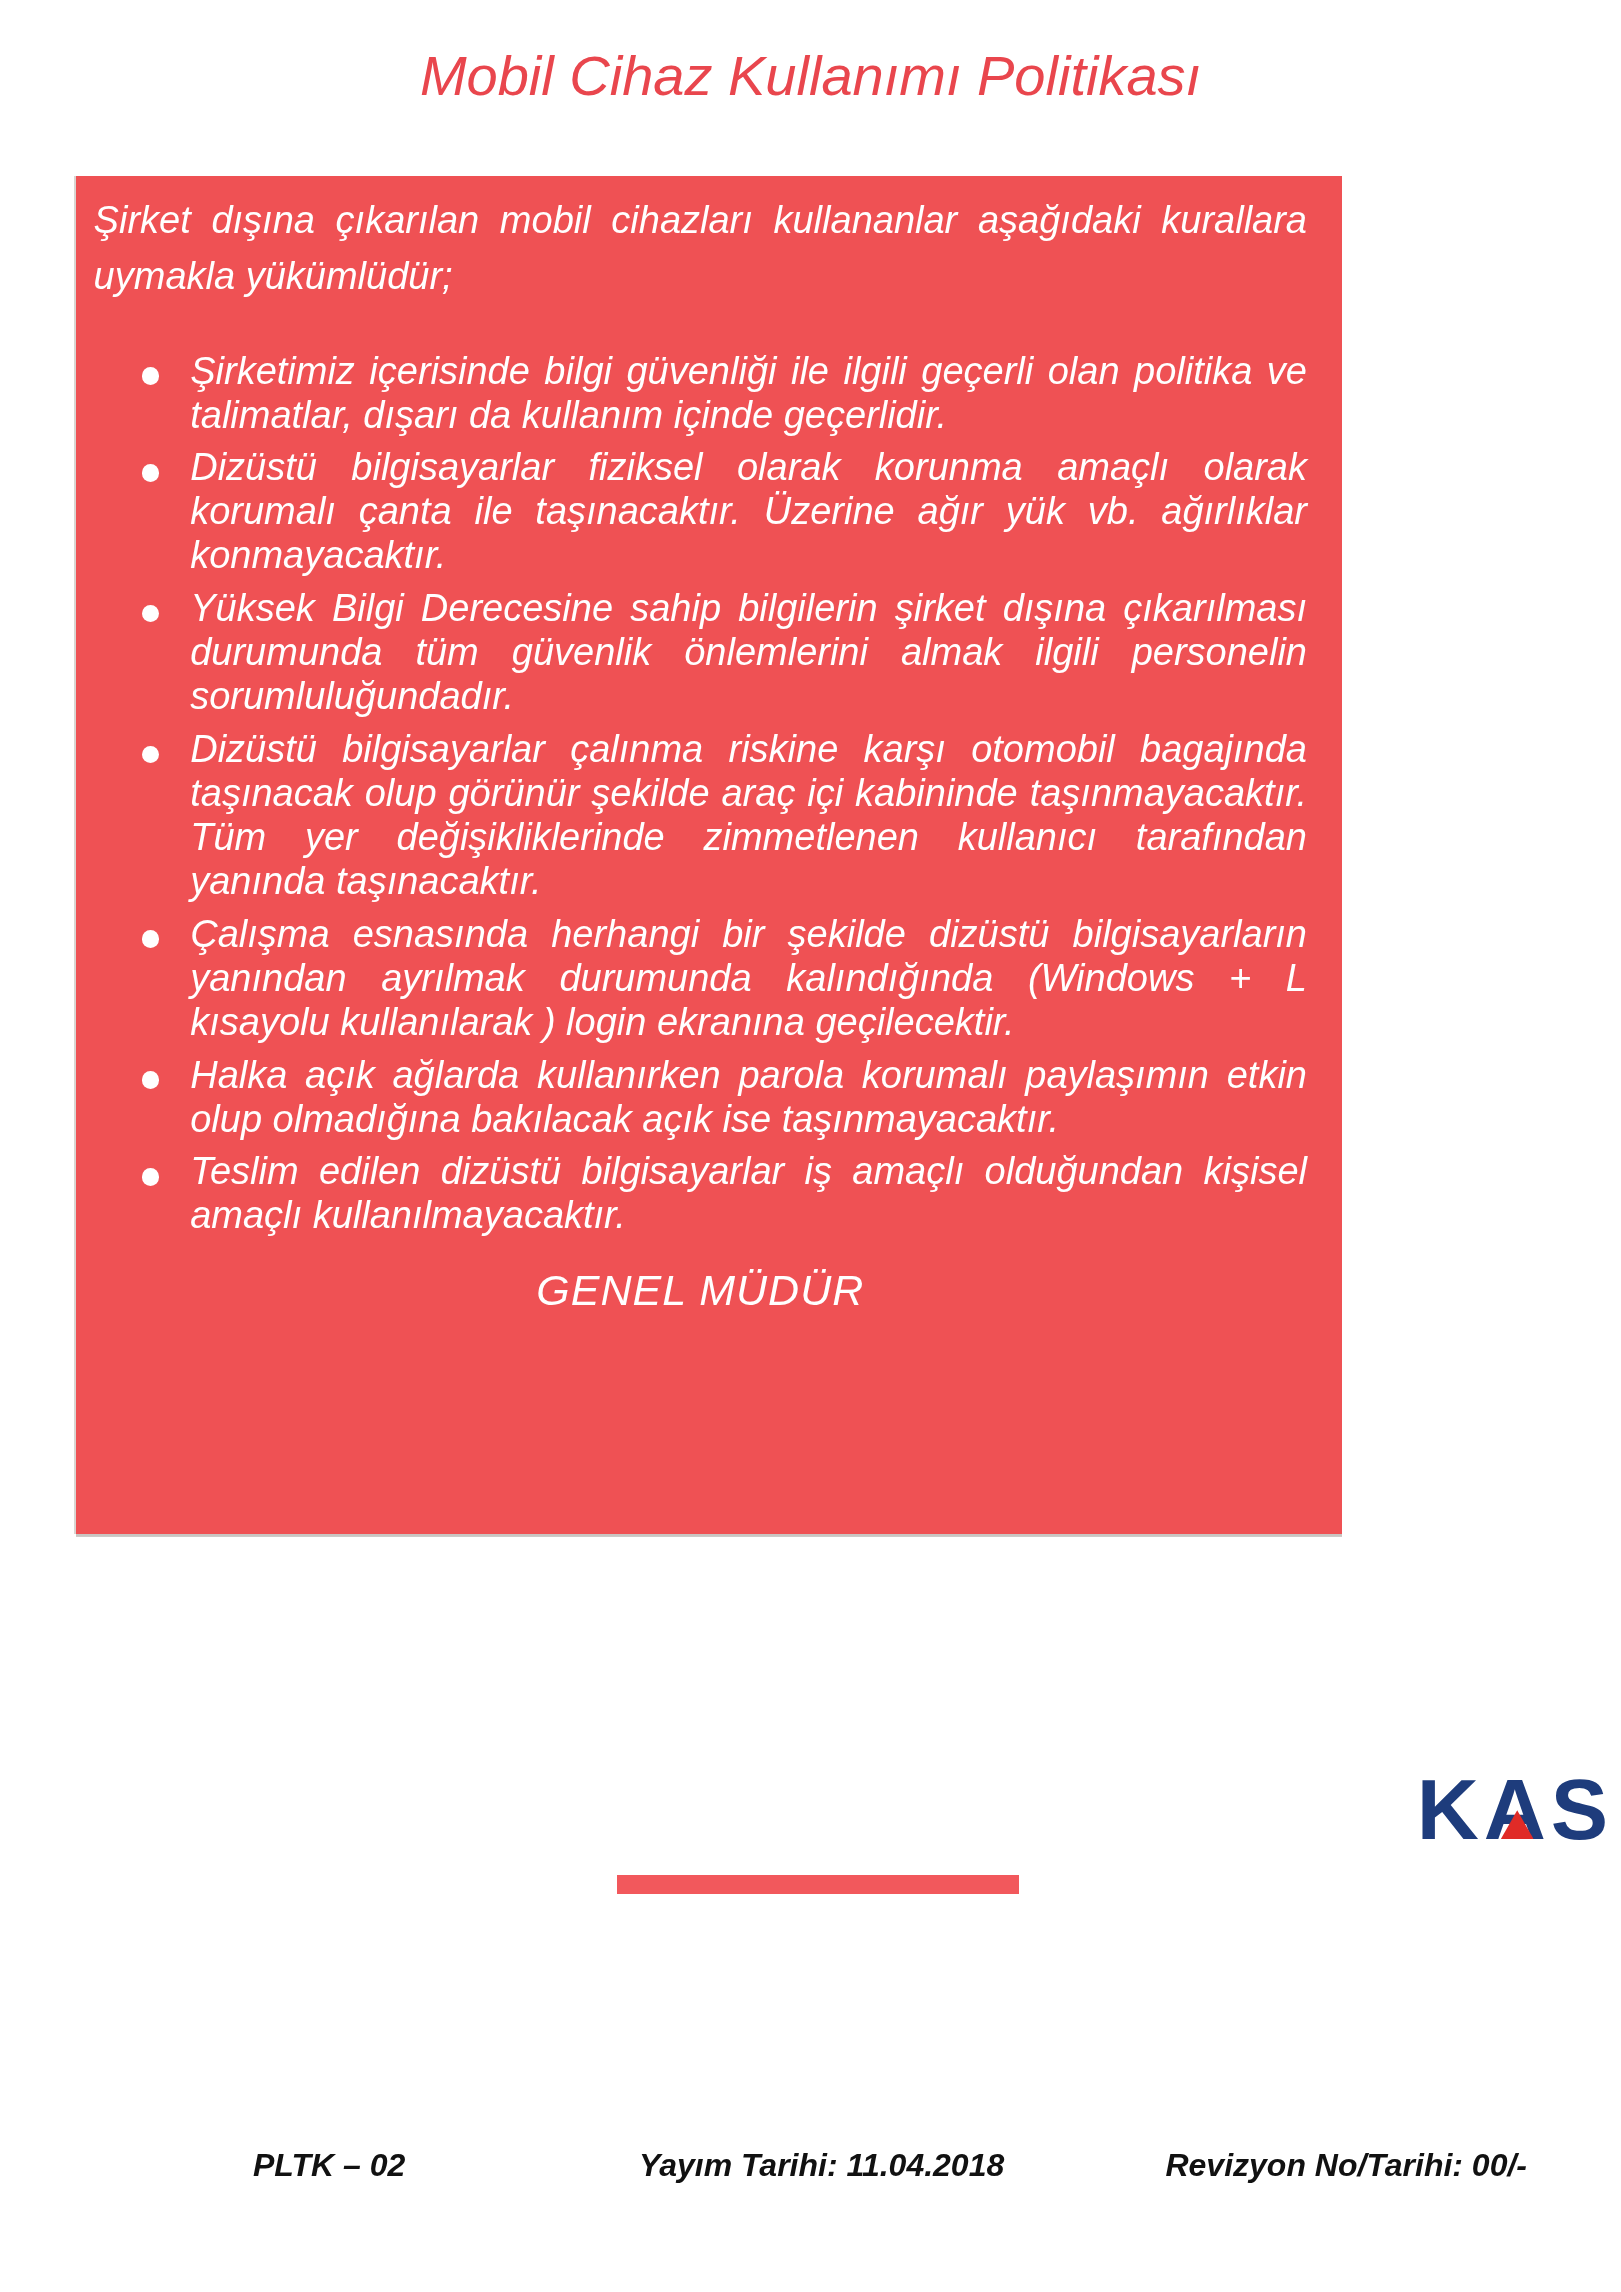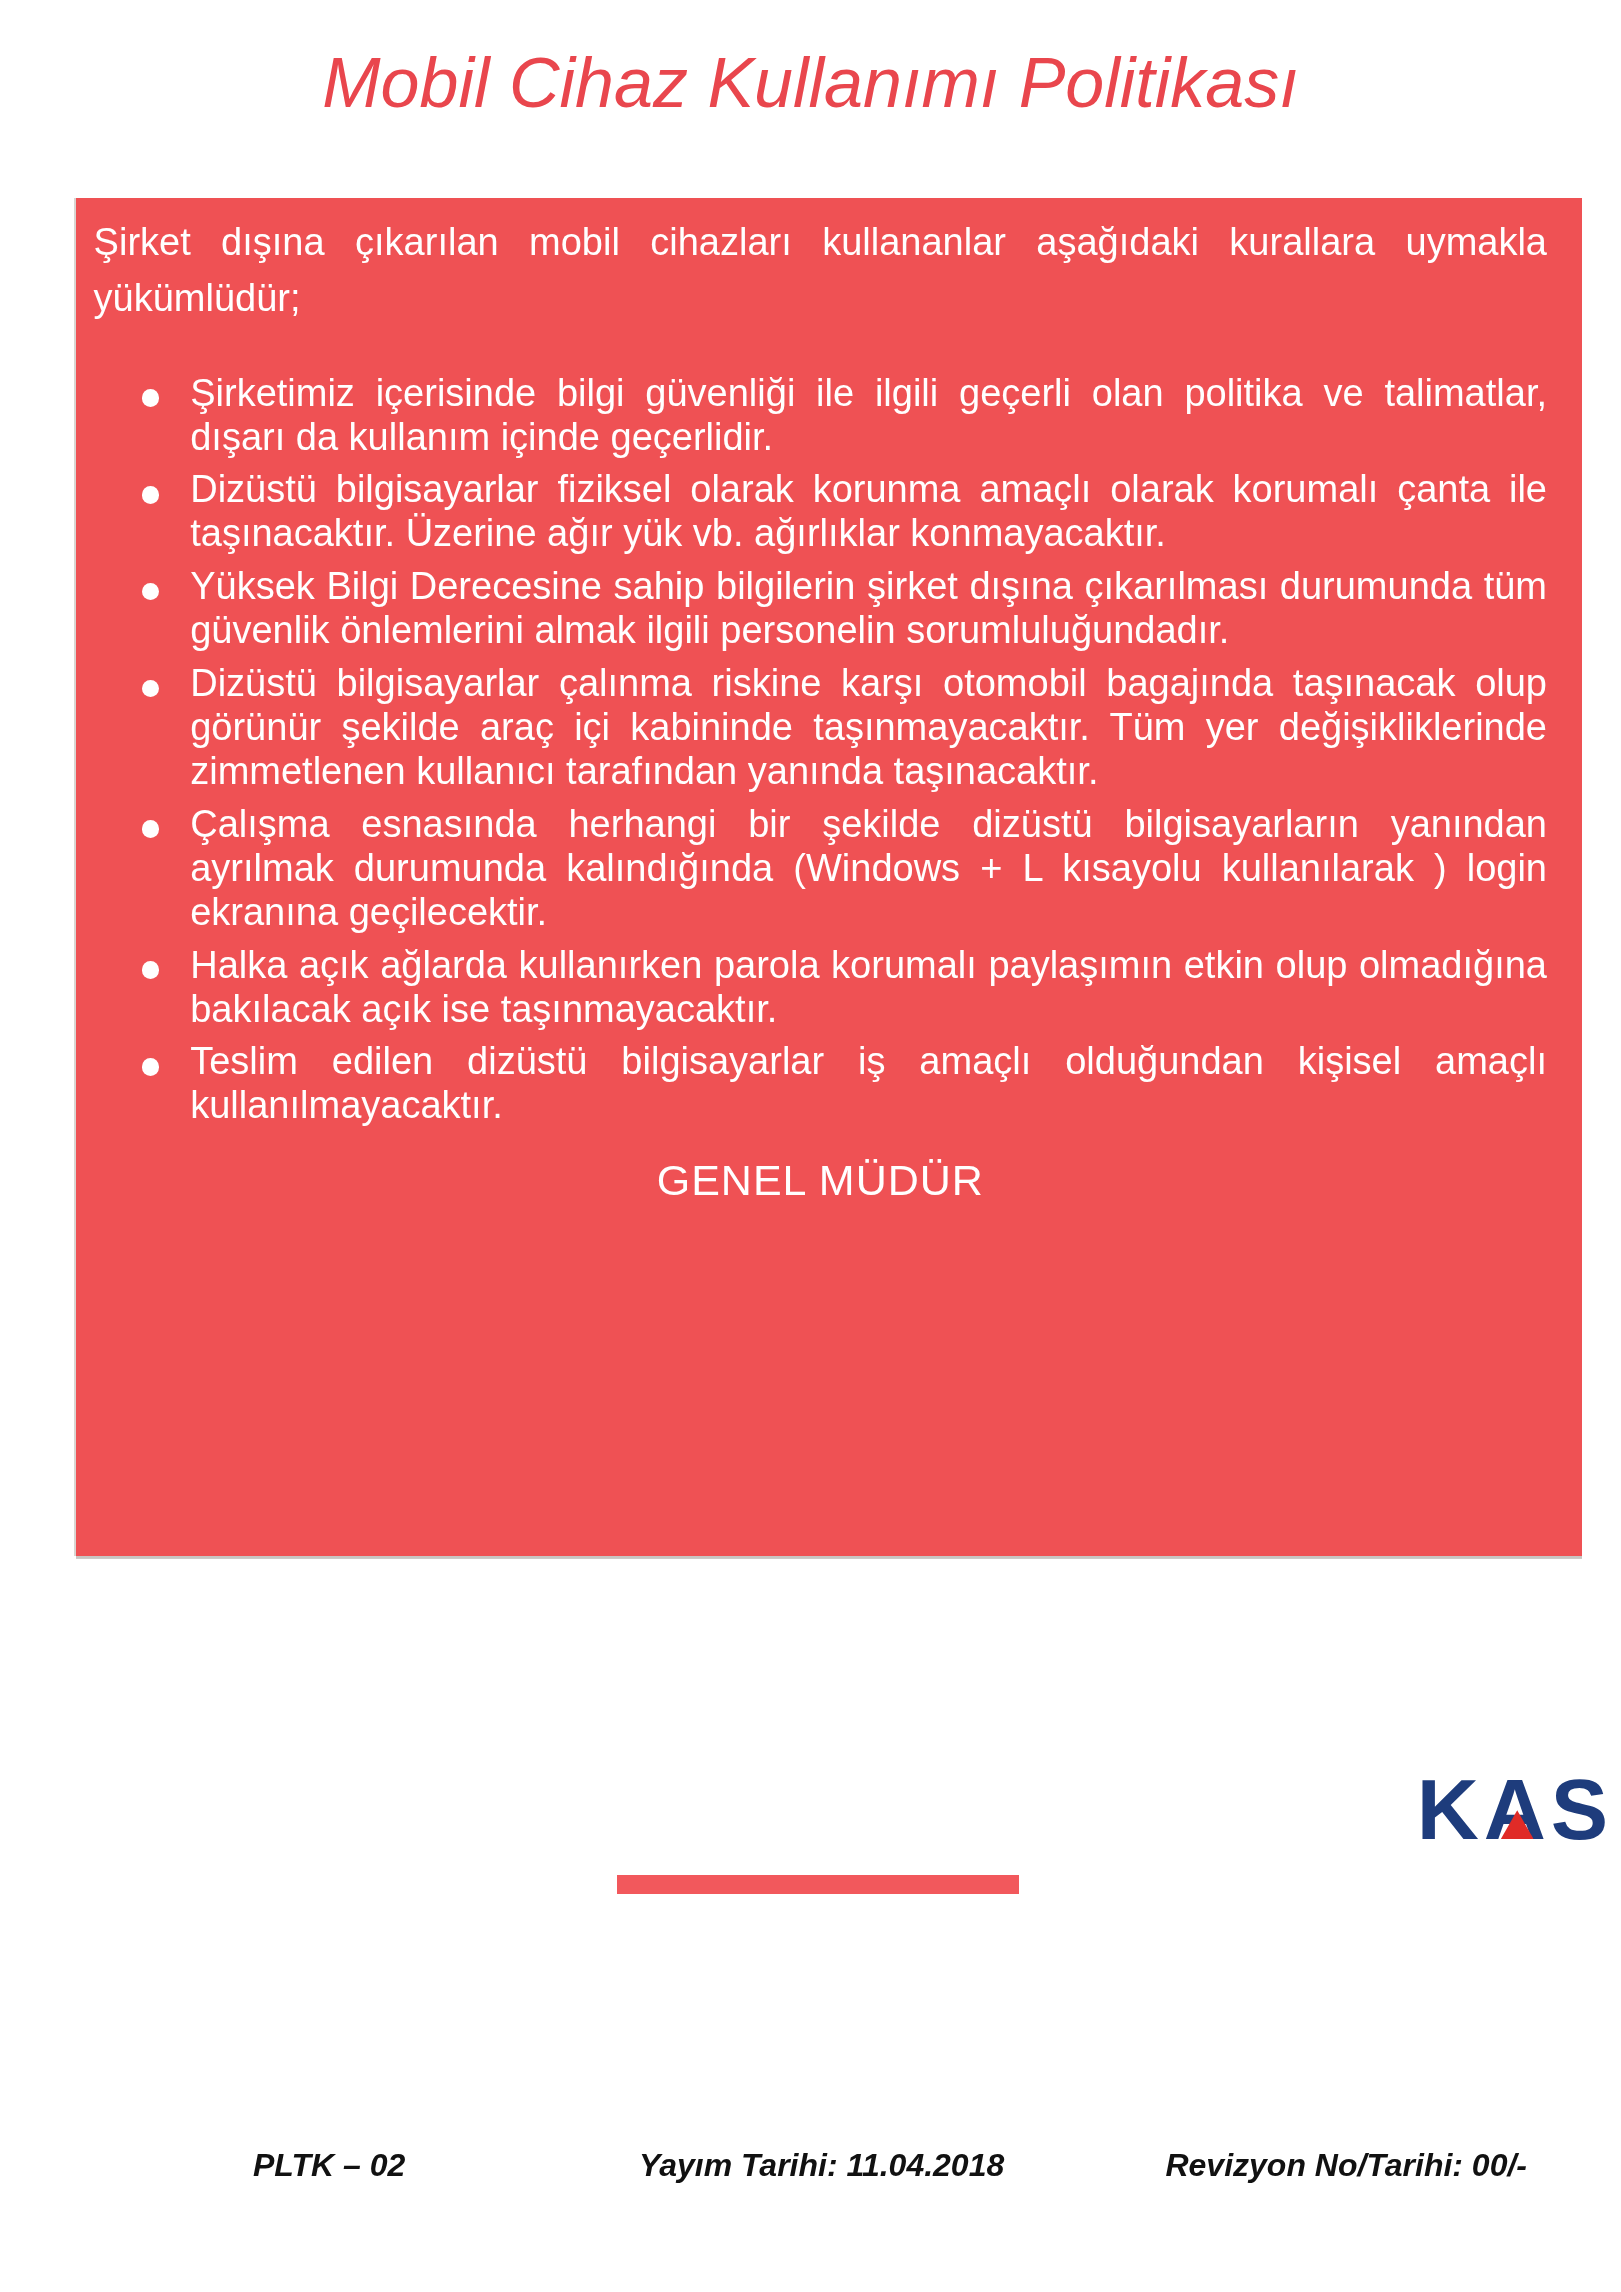--- a/index.html
+++ b/index.html
@@ -17,34 +17,35 @@
   }
 
   
   .doc-title {
     position: absolute;
     top: 43px; left: 0; right: 0;
     margin: 0;
     text-align: center;
     font-style: italic;
     font-weight: 400;
-    font-size: 70px;
+    font-size: 56px;
     letter-spacing: 0px;
     color: var(--title-red, #e9464d);
   }
 
   
   .policy-block {
     position: absolute;
-    left: 76px; top: 198px;
-    width: 1506px; height: 1358px;
+    left: 76px; top: 176px;
+    width: 1266px; height: 1358px;
     box-sizing: border-box;
     padding: 15.7px 35px 0 17.6px;
     background: var(--block-red, #ef5154);
     color: #ffffff;
+    font-style: italic;
     box-shadow: 0 2.9px 0 0 #c9c5c2, -2px 0 0 0 #d9d5d2;
   }
   .policy-intro {
     margin: 0 0 45px 0;
     font-size: 38px;
     line-height: 56px;
     text-align: justify;
   }
   .bullet-list {
     list-style: none;

